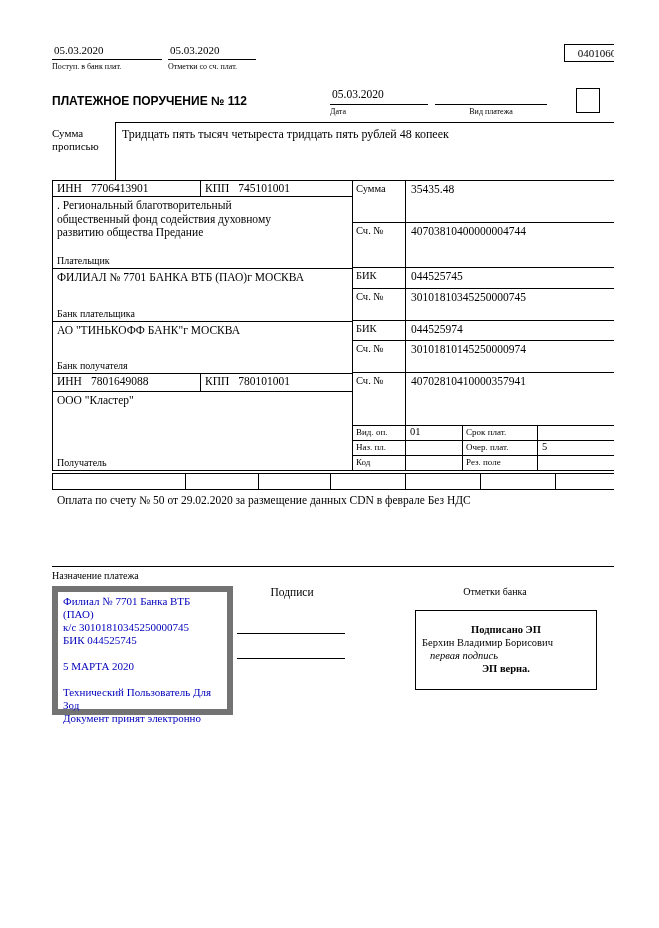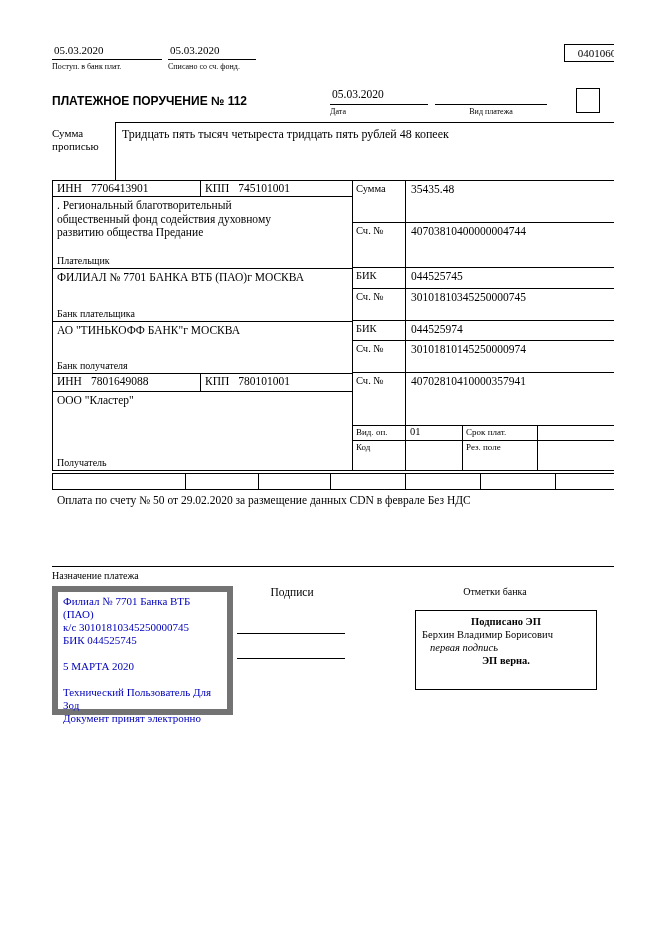--- a/index.html
+++ b/index.html
@@ -69,38 +69,38 @@
 
   .stamp-box{left:52px;top:586px;width:181px;height:129px;border:6px solid #737373;color:#0000bb;font-size:11px;line-height:13px;padding:3px 5px}
   .stamp-box .gap{margin-top:13px}
 
   .sig-title{left:237px;top:586px;width:110px;text-align:center;font-size:11.5px}
   .sig-line{width:108px;border-top:1px solid #000;height:0}
   .sig-line.l1{left:237px;top:633px}
   .sig-line.l2{left:237px;top:658px}
 
   .marks-title{left:420px;top:586px;width:150px;text-align:center;font-size:10px}
-  .marks-box{left:415px;top:610px;width:182px;height:80px;border:1px solid #000;font-size:10.5px;padding:4px 6px;line-height:13px}
+  .marks-box{left:415px;top:610px;width:182px;height:80px;border:1px solid #000;font-size:10.5px;padding:12px 6px;line-height:13px}
   .mb-title{font-weight:bold;text-align:center}
   .mb-kind{font-style:italic;padding-left:8px}
   .mb-ok{font-weight:bold;text-align:center}
 </style>
 </head>
 <body>
 
 <div class="page">
 
   <div class="abs top-row">
     <div class="date-field">
       <div class="date-val">05.03.2020</div>
       <div class="date-lbl">Поступ. в банк плат.</div>
     </div>
     <div class="date-field second">
       <div class="date-val">05.03.2020</div>
-      <div class="date-lbl">Списано со сч. фонд.</div>
+      <div class="date-lbl">Отметки со сч. плат.</div>
     </div>
     <div class="form-code-box">0401060</div>
   </div>
 
   <div class="abs title-row">
     <div class="doc-title">ПЛАТЕЖНОЕ ПОРУЧЕНИЕ № 112</div>
     <div class="fld-date">
       <div class="fld-val">05.03.2020</div>
       <div class="fld-lbl">Дата</div>
     </div>
@@ -171,20 +171,26 @@
       </div>
       <div class="rrow r-acc4">
         <div class="rlabel">Сч. №</div>
         <div class="rvalue">40702810410000357941</div>
       </div>
       <div class="rrow r-sub">
         <div class="w53 sl">Вид. оп.</div>
         <div class="w57 sv">01</div>
         <div class="w75 sl">Срок плат.</div>
         <div class="wlast sv"></div>
+      </div>
+      <div class="rrow r-sub">
+        <div class="w53 sl">Наз. пл.</div>
+        <div class="w57 sv"></div>
+        <div class="w75 sl">Очер. плат.</div>
+        <div class="wlast sv">5</div>
       </div>
       <div class="rrow r-sub last">
         <div class="w53 sl">Код</div>
         <div class="w57 sv"></div>
         <div class="w75 sl">Рез. поле</div>
         <div class="wlast sv"></div>
       </div>
     </div>
   </div>
 

